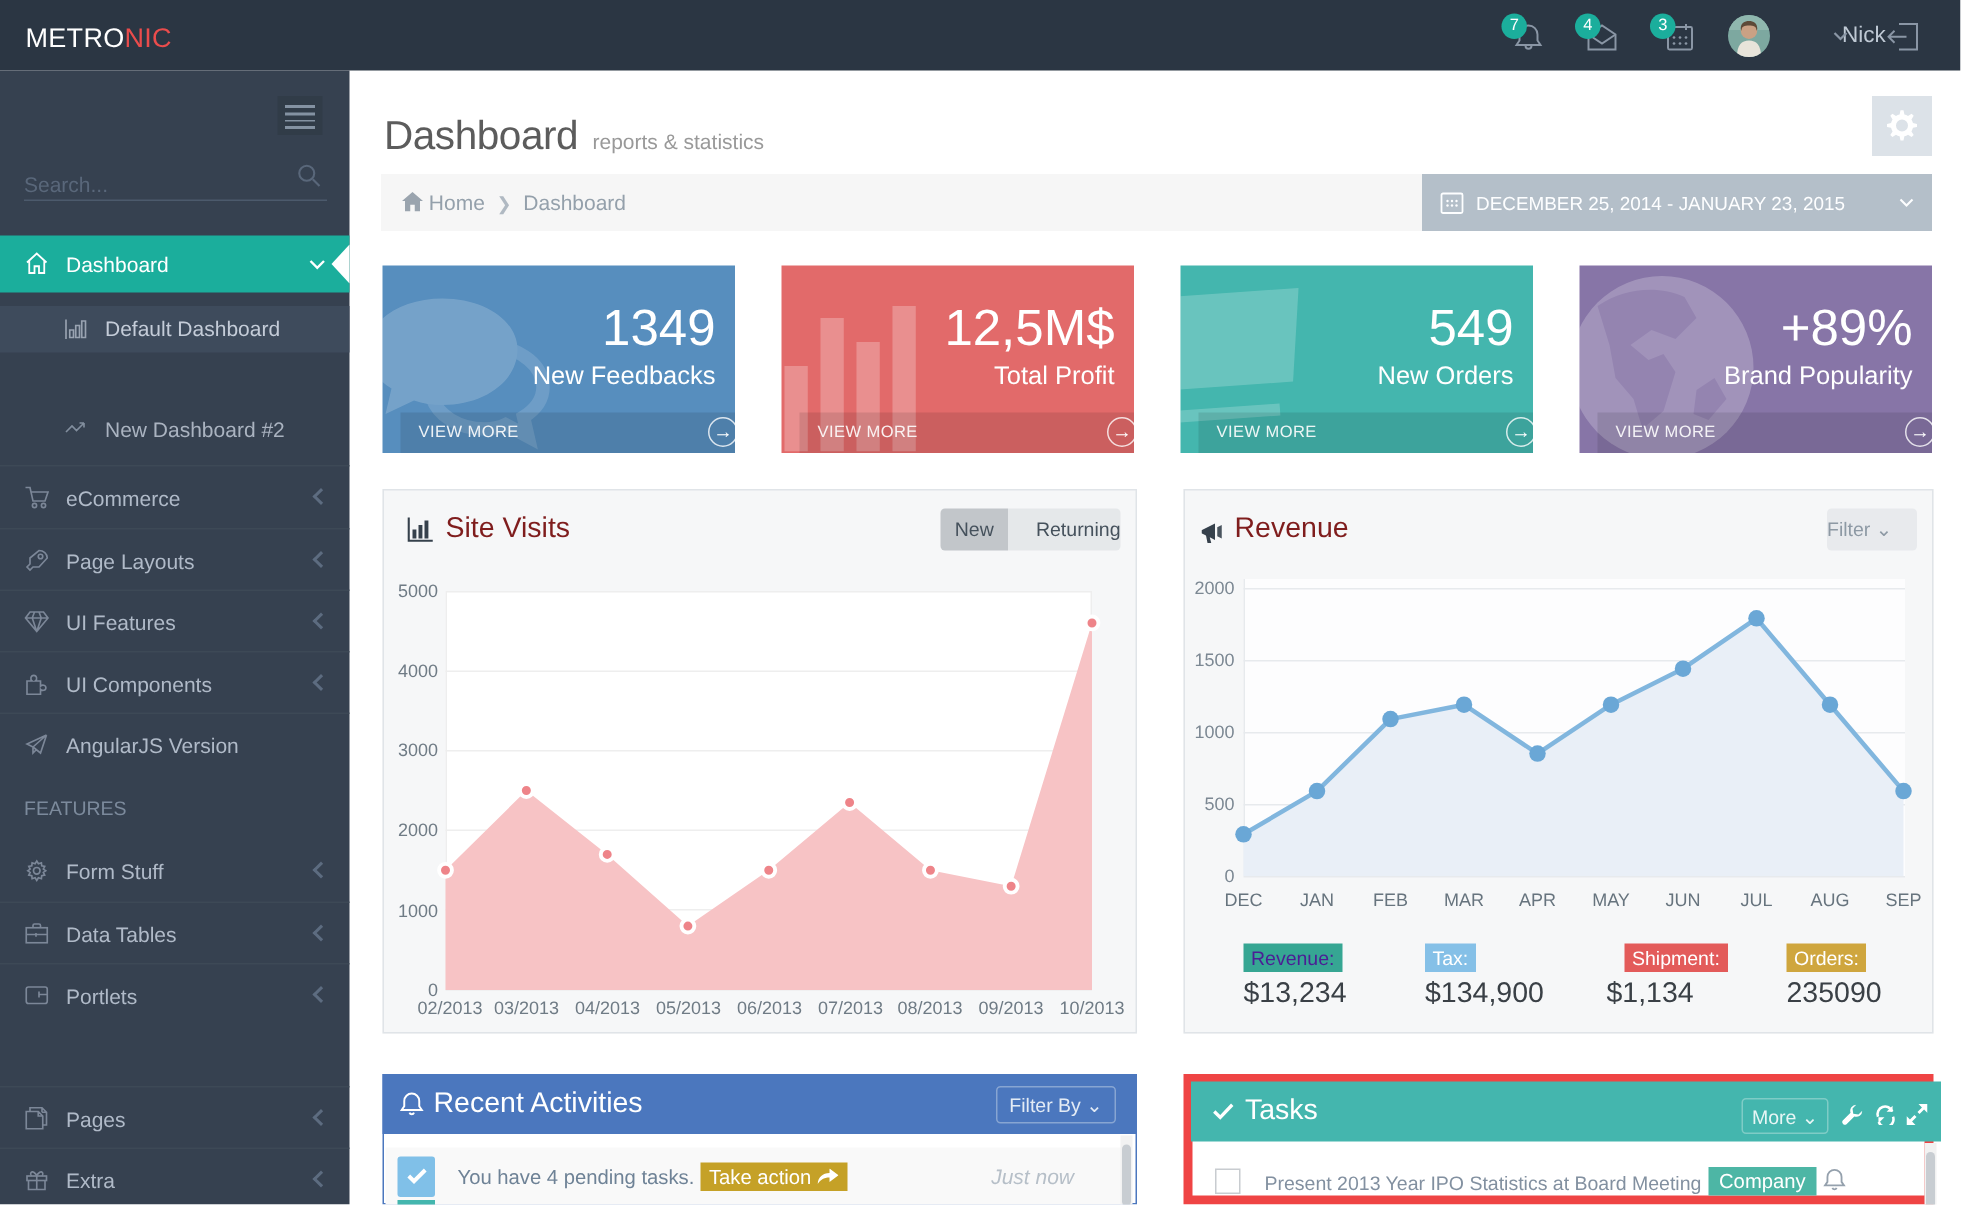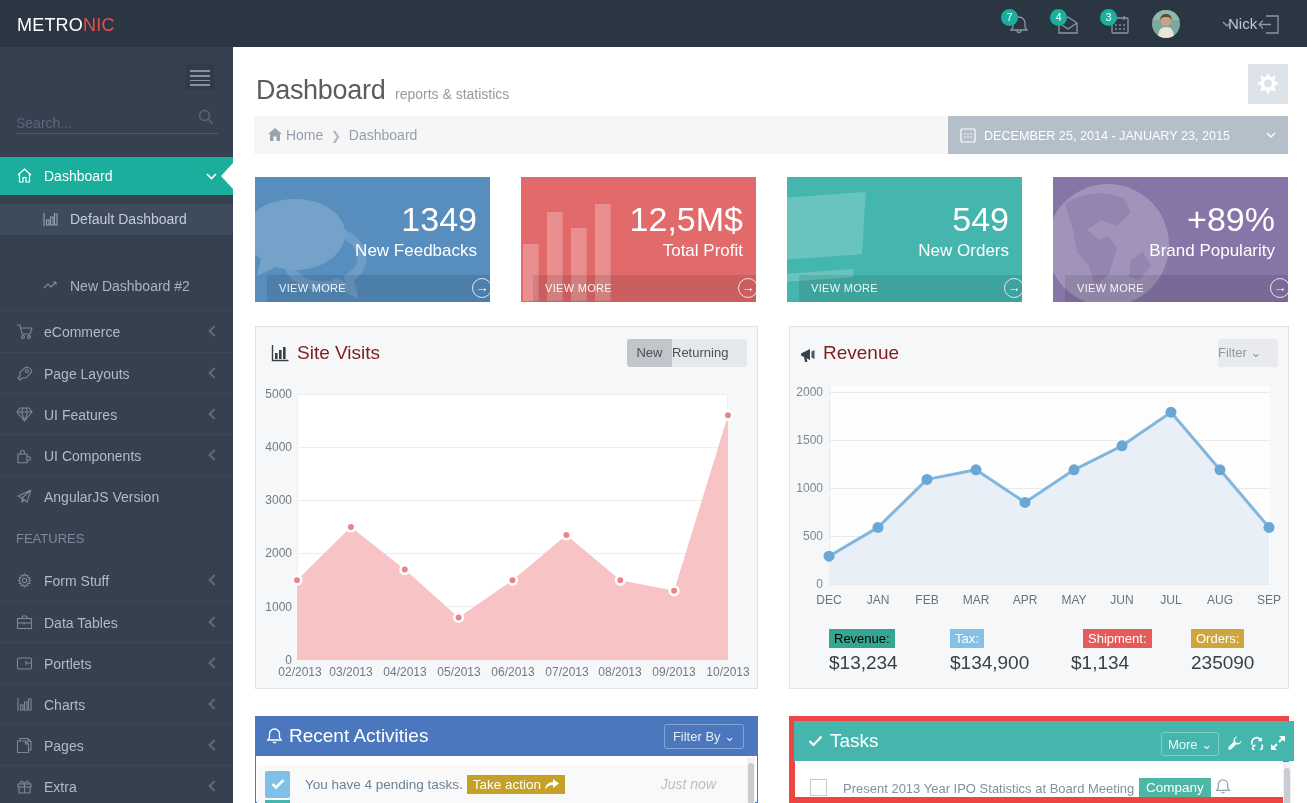--- a/index.html
+++ b/index.html
@@ -207,27 +207,20 @@
       <div class="ar"></div>
   </div>
   <div class="mi sep" style="top:595px;">
     <svg class="ic" viewBox="0 0 17 17" fill="none" stroke="#7c8798" stroke-width="1.1">
         <rect x="1.5" y="3" width="14" height="11" rx="1.5"></rect>
         <path d="M10 8 h5.5 M10 6 v4"></path>
       </svg>
     <div class="t">Portlets</div>
       <div class="ar"></div>
   </div>
-  <div class="mi sep" style="top:636px;">
-    <svg class="ic" viewBox="0 0 17 17" fill="none" stroke="#7c8798" stroke-width="1.1">
-        <path d="M2 2 V15 M4.5 9 h2.5 v5 h-2.5 z M8.5 6 h2.5 v8 h-2.5 z M12.5 3 h2.5 v11 h-2.5 z"></path>
-      </svg>
-    <div class="t">Charts</div>
-      <div class="ar"></div>
-  </div>
   <div class="mi sep" style="top:677px;">
     <svg class="ic" viewBox="0 0 17 17" fill="none" stroke="#7c8798" stroke-width="1.1">
         <path d="M4 4 V1.5 H12 L15 4.5 V13 H12 M12 4.5 H15 M12 1.5 V4.5 M1.5 4 H9.5 L12.5 7 V15.5 H1.5 Z M9.5 4 V7 H12.5"></path>
       </svg>
     <div class="t">Pages</div>
       <div class="ar"></div>
   </div>
   <div class="mi sep" style="top:718px;">
     <svg class="ic" viewBox="0 0 17 17" fill="none" stroke="#7c8798" stroke-width="1.1">
         <rect x="2" y="6" width="13" height="3"></rect>
@@ -327,21 +320,21 @@
   <svg style="position:absolute; left:15px; top:17px;" width="18" height="18" viewBox="0 0 18 18" fill="none" stroke="#36414c" stroke-width="1.4">
     <path d="M1.5 1 V16.5 H17.5"></path>
     <g fill="#36414c" stroke="none">
         <rect x="4" y="9" width="2.6" height="6"></rect>
         <rect x="8" y="6" width="2.6" height="9"></rect>
         <rect x="12" y="3" width="2.6" height="12"></rect>
       </g>
   </svg>
   <div class="ptl" style="left:41px; top:15px;">Site Visits</div>
   <div class="grp" style="left:371px; top:12px; width:45px; height:28px; background:#c2c6ca; color:#45515c; text-align:center; line-height:28px; border-radius:3px 0 0 3px;">New</div>
-  <div class="grp" style="left:416px; top:12px; width:75px; height:28px; background:#e5e8ea; color:#45515c; text-align:left; line-height:28px; border-radius:0 3px 3px 0;">Returning</div>
+  <div class="grp" style="left:416px; top:12px; width:75px; height:28px; background:#e5e8ea; color:#45515c; text-align:right; line-height:28px; border-radius:0 3px 3px 0;">Returning</div>
   <svg style="position:absolute; left:0; top:0;" width="501" height="361" viewBox="0 0 501 361">
     <rect x="41" y="67" width="431" height="266" fill="#ffffff"></rect>
     <g stroke="#eeeeee" stroke-width="1">
       <rect x="41.5" y="67.5" width="430" height="265.5" fill="none"></rect>
       <line x1="41" y1="120.5" x2="472" y2="120.5"></line>
       <line x1="41" y1="173.5" x2="472" y2="173.5"></line>
       <line x1="41" y1="226.5" x2="472" y2="226.5"></line>
       <line x1="41" y1="279.5" x2="472" y2="279.5"></line>
     </g>
     <g font-size="12" fill="#6f7b85" text-anchor="end" font-family="Liberation Sans, sans-serif">
@@ -423,21 +416,21 @@
       <circle cx="186" cy="142.8" r="5.5"></circle>
         <circle cx="235" cy="175.4" r="5.5"></circle>
         <circle cx="284" cy="142.8" r="5.5"></circle>
       <circle cx="332" cy="118.8" r="5.5"></circle>
         <circle cx="381" cy="85.2" r="5.5"></circle>
         <circle cx="430" cy="142.8" r="5.5"></circle>
       <circle cx="479" cy="200.4" r="5.5"></circle>
     </g>
   </svg>
   <div style="position:absolute; left:39px; top:304px; font-size:13px;">
-    <span style="background:#36a693; color:#000000; padding:2px 5px;">Revenue:</span>
+    <span style="background:#36a693; color:#4c1d95; padding:2px 5px;">Revenue:</span>
   </div>
   <div style="position:absolute; left:160px; top:304px; font-size:13px;">
     <span style="background:#85c0e7; color:#fff; padding:2px 5px;">Tax:</span>
   </div>
   <div style="position:absolute; left:281px; top:304px; font-size:13px;margin-left:12px;">
     <span style="background:#e35b5a; color:#fff; padding:2px 5px;">Shipment:</span>
   </div>
   <div style="position:absolute; left:401px; top:304px; font-size:13px;">
     <span style="background:#cfa63e; color:#fff; padding:2px 5px;">Orders:</span>
   </div>

